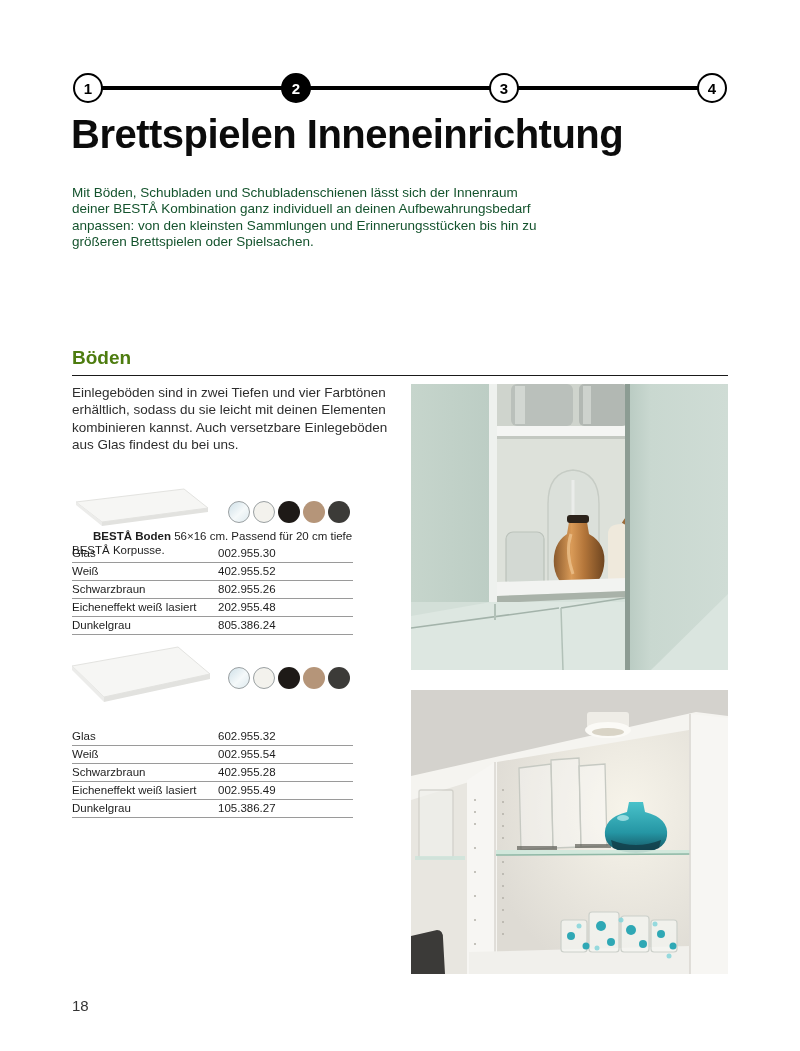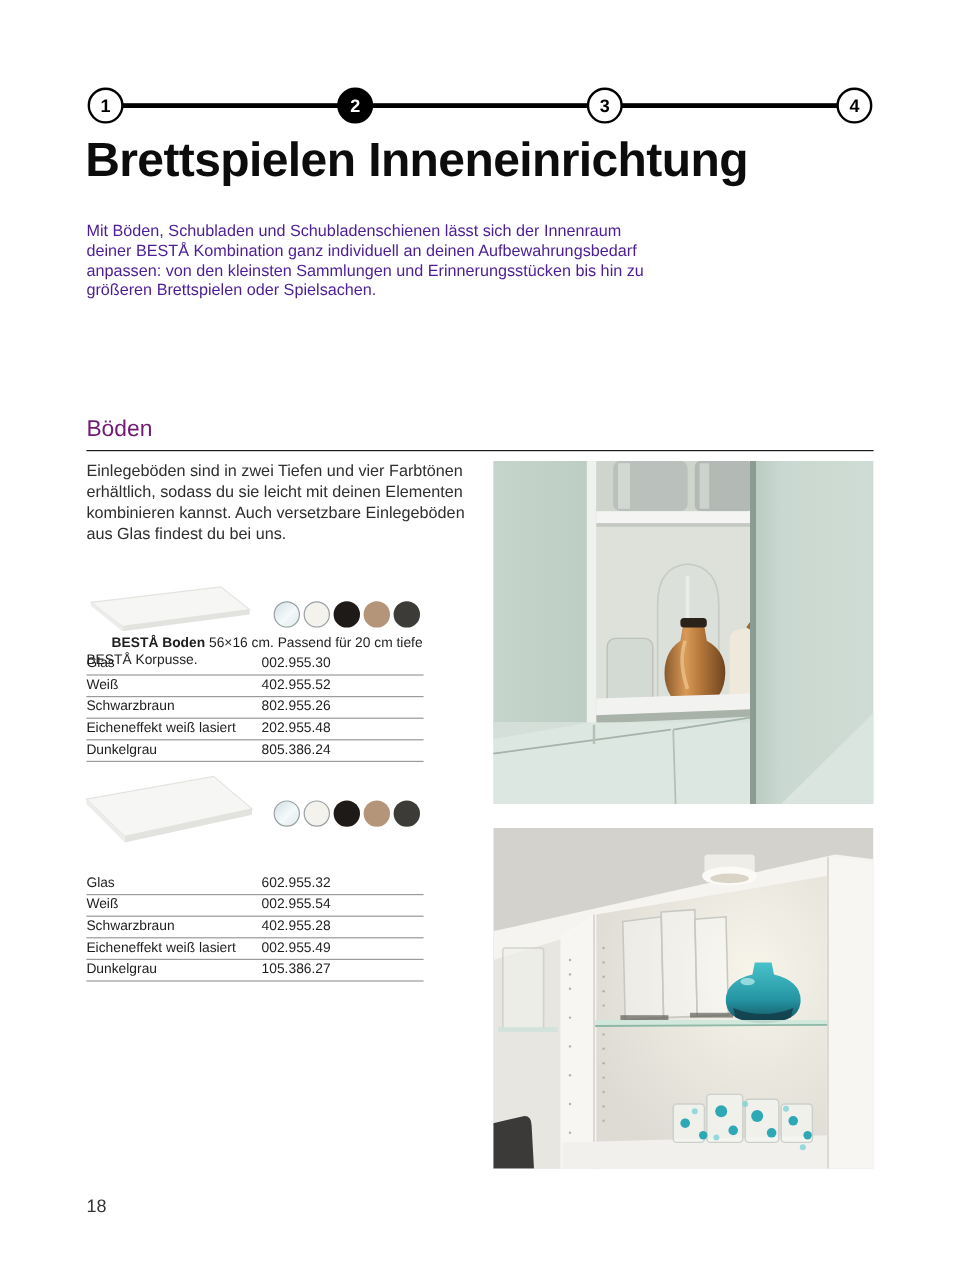--- a/index.html
+++ b/index.html
@@ -11,24 +11,24 @@
   .step{position:absolute;top:73px;width:30px;height:30px;border-radius:50%;
         background:#fff;border:2.5px solid #000;box-sizing:border-box;
         display:flex;align-items:center;justify-content:center;
         font-size:15px;font-weight:bold;color:#000;}
   .step.active{background:#000;color:#fff;}
 
   
   .title{position:absolute;left:71px;top:112px;font-size:40px;font-weight:bold;
          letter-spacing:-0.5px;white-space:nowrap;color:#0c0c0c;}
   .intro{position:absolute;left:72px;top:185px;width:472px;font-size:13.5px;
-         line-height:16.4px;color:#4c1d95;}
-
-  
-  .section-heading{position:absolute;left:72px;top:347px;font-size:19px;font-weight:normal;color:#701a75;}
+         line-height:16.4px;color:#14532d;}
+
+  
+  .section-heading{position:absolute;left:72px;top:347px;font-size:19px;font-weight:bold;color:#4d7c0f;}
   .section-rule{position:absolute;left:72px;top:375px;width:656px;height:0;border-top:1.5px solid #1a1a1a;}
   .section-body{position:absolute;left:72px;top:384px;width:318px;font-size:13.5px;
                 line-height:17.4px;color:#2e2e2e;}
 
   
   .shelf-img{position:absolute;}
   .swatch-row{position:absolute;display:flex;gap:3px;}
   .swatch{width:22px;height:22px;border-radius:50%;box-sizing:border-box;}
   .swatch.bordered{border:1px solid #9aa0a2;}
   .swatch.glas{background:linear-gradient(135deg,#cfe0e8 0%,#f5f9fa 55%,#dde9ee 100%);}

